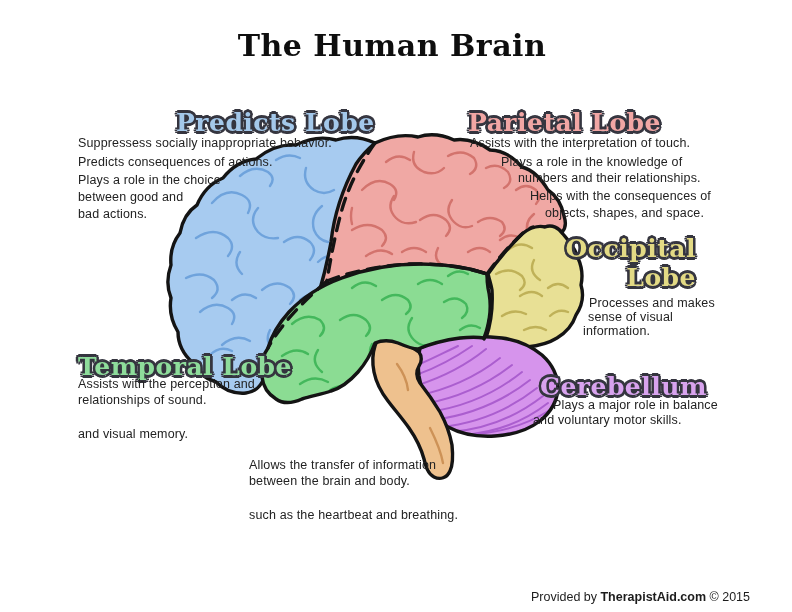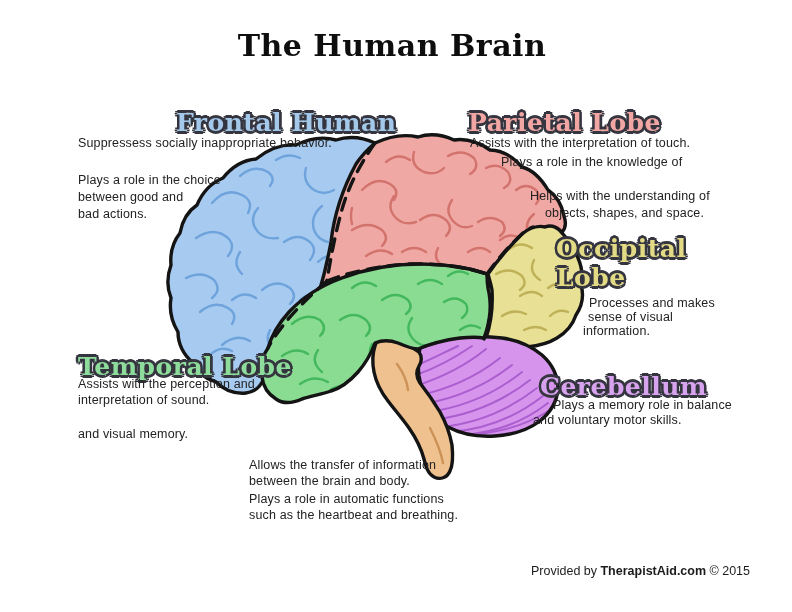--- a/index.html
+++ b/index.html
@@ -13,26 +13,26 @@
 
   .lobe-label{position:absolute;font-family:"DejaVu Serif","Liberation Serif",serif;
     font-weight:bold;font-size:25px;letter-spacing:.5px;white-space:nowrap;
     text-shadow:-2px -2px 0 var(--label-outline),2px -2px 0 var(--label-outline),
       -2px 2px 0 var(--label-outline),2px 2px 0 var(--label-outline),
       -2.6px 0 0 var(--label-outline),2.6px 0 0 var(--label-outline),
       0 -2.6px 0 var(--label-outline),0 2.6px 0 var(--label-outline)}
   .lc-frontal{color:var(--frontal-label)} .lc-parietal{color:var(--parietal-label)}
   .lc-occipital{color:var(--occipital-label)} .lc-temporal{color:var(--temporal-label)}
   .lc-cerebellum{color:var(--cerebellum-label)} .lc-brainstem{color:var(--brainstem-label)}
-  .occ-wrap{position:absolute;left:556px;top:234px;width:140px;text-align:left;line-height:29px}
+  .occ-wrap{position:absolute;left:556px;top:234px;width:140px;text-align:right;line-height:29px}
   .occ-wrap .lobe-label{position:static;display:block}
 
   .desc{position:absolute;font-size:12.5px;color:var(--text);white-space:nowrap;letter-spacing:.15px}
 
-  .footer{position:absolute;left:531px;top:564px;font-size:12.5px;color:#1c1c1c;white-space:nowrap}
+  .footer{position:absolute;left:531px;top:590px;font-size:12.5px;color:#1c1c1c;white-space:nowrap}
   .footer .b{font-weight:bold}
 
   
   .outline{fill:none;stroke:var(--ink);stroke-width:3.4;stroke-linejoin:round}
   .dashed{fill:none;stroke:var(--ink);stroke-width:3.4;stroke-dasharray:12.5 8.5;stroke-linecap:round}
   .sulci{fill:none;stroke-width:2.4;stroke-linecap:round;stroke-linejoin:round}
   .f-frontal{fill:var(--frontal-fill)} .s-frontal{stroke:var(--frontal-line)}
   .f-parietal{fill:var(--parietal-fill)} .s-parietal{stroke:var(--parietal-line)}
   .f-occipital{fill:var(--occipital-fill)} .s-occipital{stroke:var(--occipital-line)}
   .f-temporal{fill:var(--temporal-fill)} .s-temporal{stroke:var(--temporal-line)}
@@ -194,52 +194,53 @@
 
     <g>
       <path class="dashed" d="M375,143 C362,161 350,183 343,206 C337,226 331,255 327,281"></path>
       <path class="dashed" d="M327,281 C313,293 297,308 285,323 C278,332 272,340 268,348"></path>
       <path class="dashed" d="M327,281 C349,272 378,266 408,264 C436,263 465,267 487,274"></path>
       <path class="dashed" d="M487,274 C496,261 508,247 522,234 C526,230 530,228 533,227"></path>
       <path class="dashed" d="M487,274 C491,290 492,308 489,322 C488,328 486,334 484,339"></path>
     </g>
   </svg>
 
-  <div class="lobe-label lc-frontal" style="left:176px;top:108px">Frontal Human</div>
+  <div class="lobe-label lc-frontal" style="left:176px;top:108px">Predicts Lobe</div>
   <div class="lobe-label lc-parietal" style="left:468px;top:108px">Parietal Lobe</div>
   <div class="occ-wrap">
     <div class="lobe-label lc-occipital">Occipital</div>
     <div class="lobe-label lc-occipital">Lobe</div>
   </div>
   <div class="lobe-label lc-temporal" style="left:78px;top:352px">Temporal Lobe</div>
   <div class="lobe-label lc-cerebellum" style="left:540px;top:372px">Cerebellum</div>
 
   <div class="desc" style="left:78px;top:136px">Suppressess socially inappropriate behavior.</div>
+  <div class="desc" style="left:78px;top:155px">Predicts consequences of actions.</div>
   <div class="desc" style="left:78px;top:173px">Plays a role in the choice</div>
   <div class="desc" style="left:78px;top:190px">between good and</div>
   <div class="desc" style="left:78px;top:207px">bad actions.</div>
 
   <div class="desc" style="left:470px;top:136px">Assists with the interpretation of touch.</div>
   <div class="desc" style="left:501px;top:155px">Plays a role in the knowledge of</div>
-  <div class="desc" style="left:530px;top:189px">Helps with the understanding of</div>
+  <div class="desc" style="left:518px;top:171px">numbers and their relationships.</div>
+  <div class="desc" style="left:530px;top:189px">Helps with the consequences of</div>
   <div class="desc" style="left:545px;top:206px">objects, shapes, and space.</div>
 
   <div class="desc" style="left:589px;top:296px">Processes and makes</div>
   <div class="desc" style="left:588px;top:310px">sense of visual</div>
   <div class="desc" style="left:583px;top:324px">information.</div>
 
   <div class="desc" style="left:78px;top:377px">Assists with the perception and</div>
-  <div class="desc" style="left:78px;top:393px">interpretation of sound.</div>
+  <div class="desc" style="left:78px;top:393px">relationships of sound.</div>
   <div class="desc" style="left:78px;top:427px">and visual memory.</div>
 
-  <div class="desc" style="left:553px;top:398px">Plays a memory role in balance</div>
+  <div class="desc" style="left:553px;top:398px">Plays a major role in balance</div>
   <div class="desc" style="left:533px;top:413px">and voluntary motor skills.</div>
 
   <div class="desc" style="left:249px;top:458px">Allows the transfer of information</div>
   <div class="desc" style="left:249px;top:474px">between the brain and body.</div>
-  <div class="desc" style="left:249px;top:492px">Plays a role in automatic functions</div>
   <div class="desc" style="left:249px;top:508px">such as the heartbeat and breathing.</div>
 
   <div class="footer">
     <span>Provided by </span><span class="b">TherapistAid.com</span><span> © 2015</span>
   </div>
 
 </div>
 
 </body></html>

